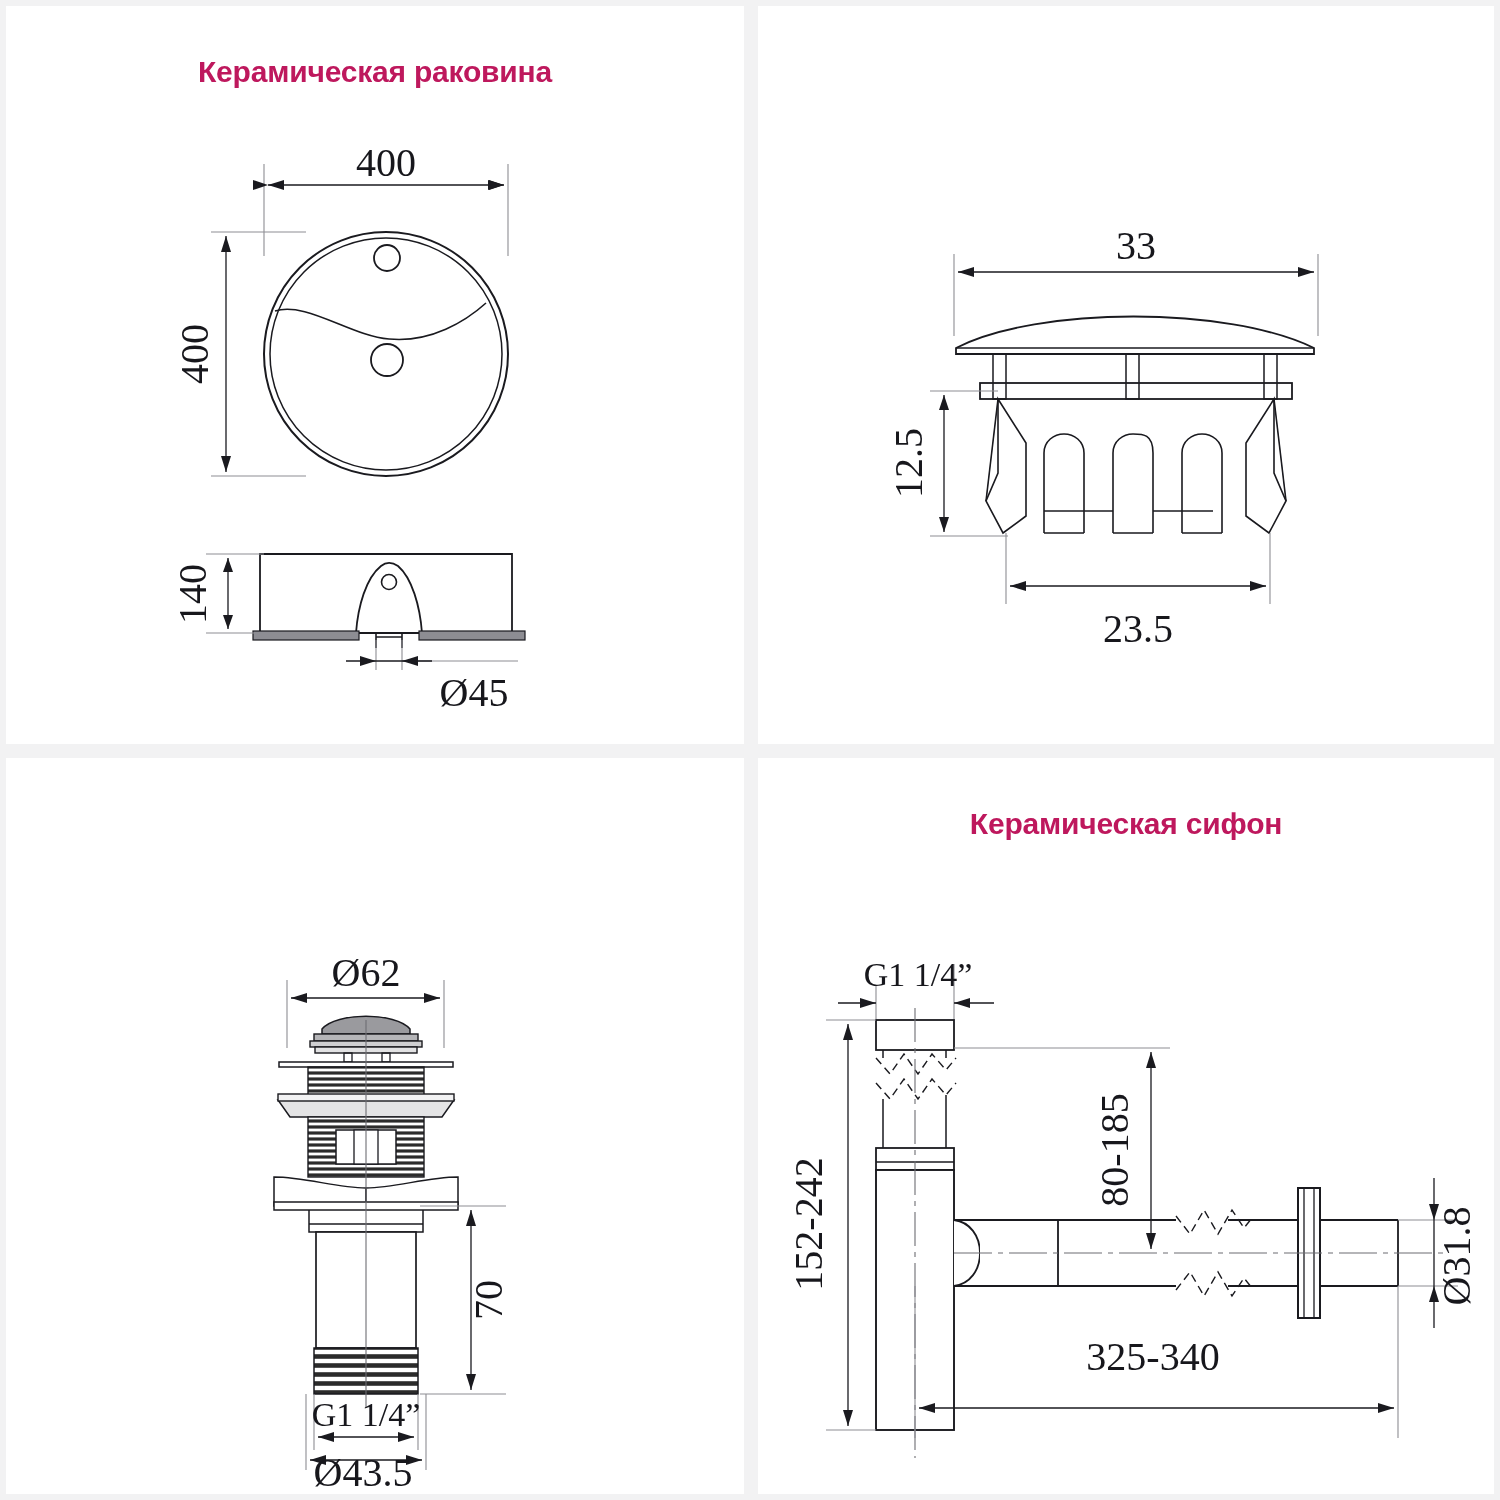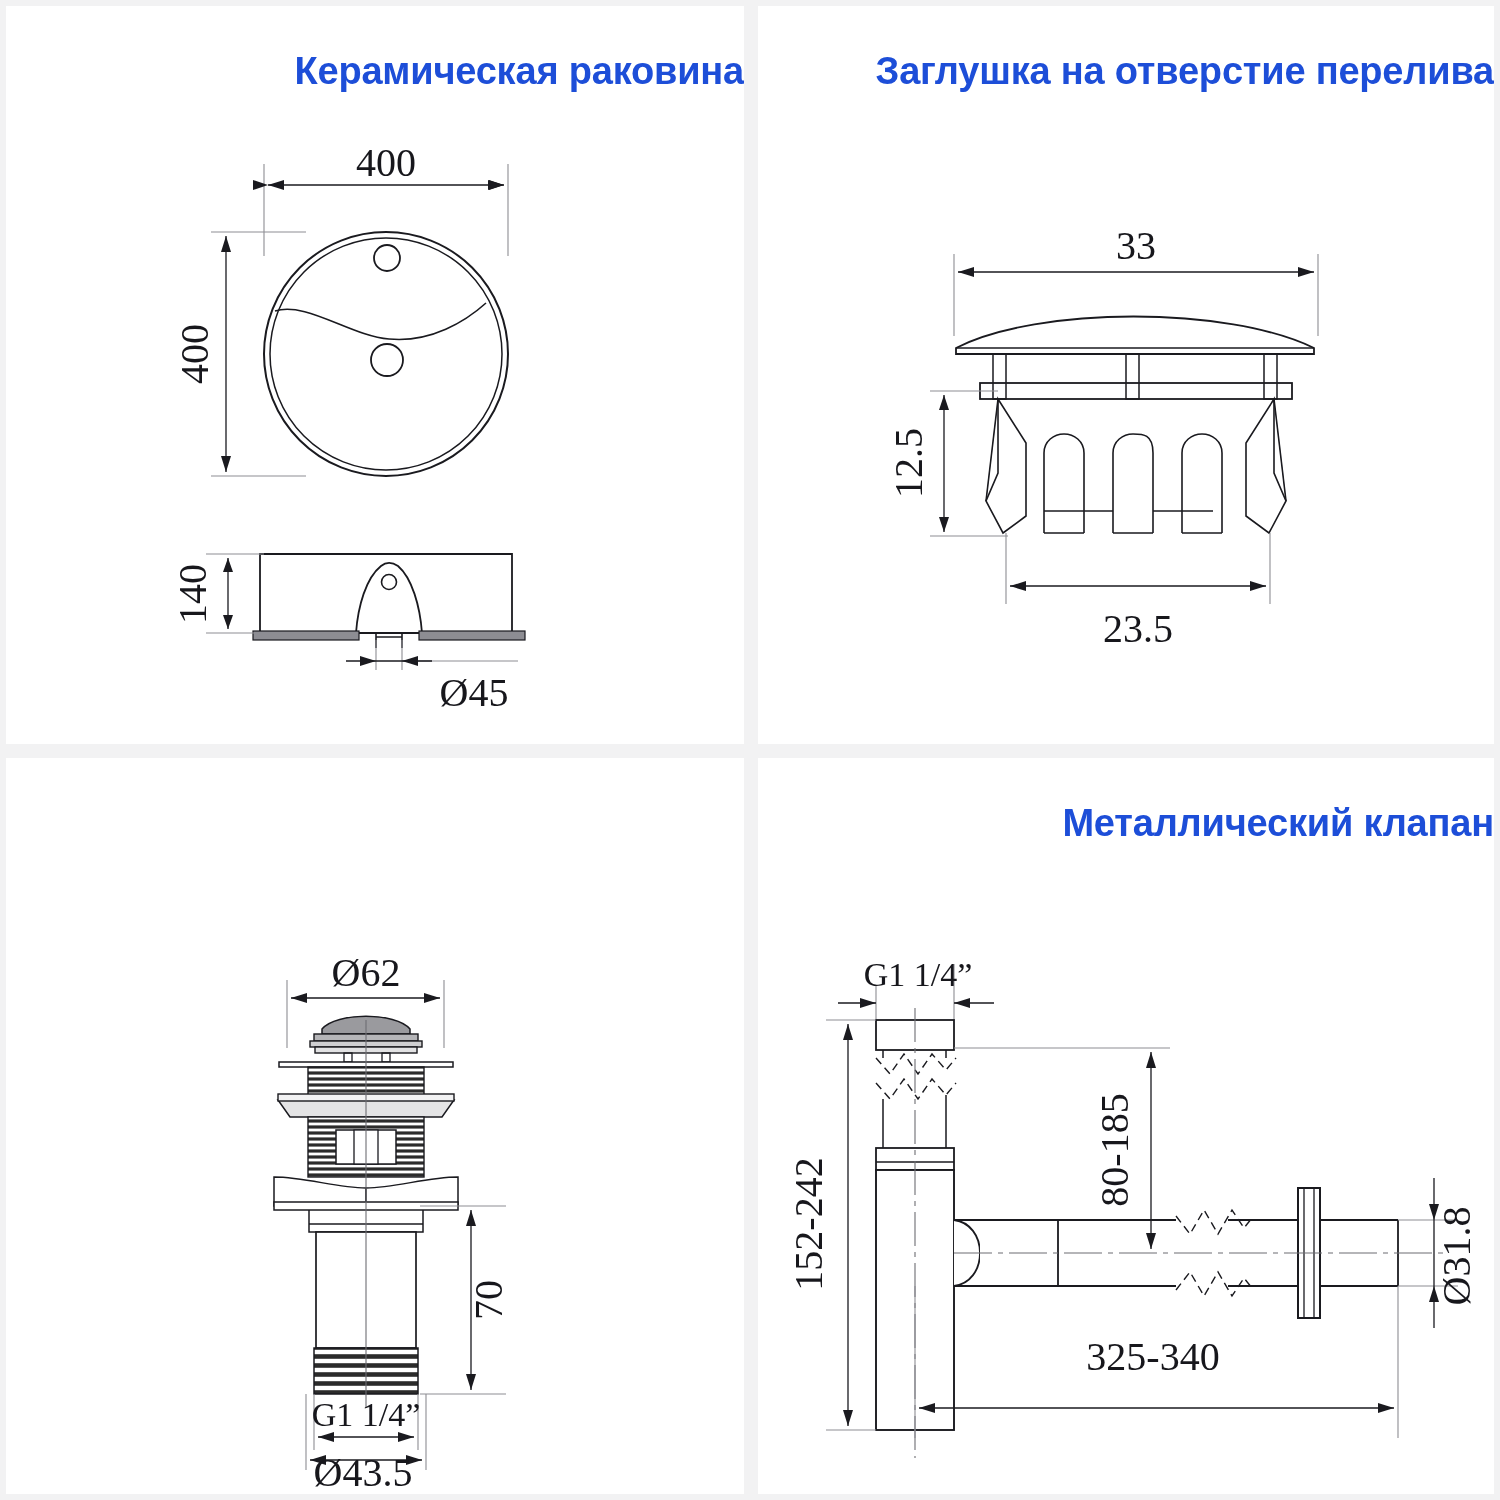--- a/index.html
+++ b/index.html
@@ -23,25 +23,25 @@
   
   #panel-sink      { left: 6px;   top: 6px;    width: 738px;  height: 738px; }
   #panel-overflow  { left: 758px; top: 6px;    width: 736px;  height: 738px; }
   #panel-valve     { left: 6px;   top: 758px;  width: 738px;  height: 736px; }
   #panel-siphon    { left: 758px; top: 758px;  width: 736px;  height: 736px; }
 
   .panel-title {
     position: absolute;
     left: 0;
     width: 100%;
-    text-align: right;
+    text-align: center;
     font-weight: 700;
-    font-size: 38px;
+    font-size: 30px;
     line-height: 43px;
-    color: #1d4ed8;
+    color: #be185d;
     letter-spacing: -0.2px;
   }
   #title-sink     { top: 44px; }
   #title-overflow { top: 44px; }
   #title-valve    { top: 44px; }
   #title-siphon   { top: 44px; }
 
   .dwg {
     position: absolute;
     left: 0;
@@ -137,21 +137,20 @@
       </g>
 
       <text class="dim-text" x="380" y="170" text-anchor="middle">400</text>
       <text class="dim-text" x="202" y="348" text-anchor="middle" transform="rotate(-90 202 348)">400</text>
       <text class="dim-text" x="200" y="588" text-anchor="middle" transform="rotate(-90 200 588)">140</text>
       <text class="dim-text" x="468" y="700" text-anchor="middle">Ø45</text>
     </svg>
   </div>
 
   <div class="panel" id="panel-overflow">
-    <div class="panel-title" id="title-overflow">Заглушка на отверстие перелива</div>
 
     <svg class="dwg" viewBox="0 0 736 738">
       <g stroke="#1a1a1f" fill="none" stroke-width="1.6">
 
         <g stroke="#8d8d93" stroke-width="1.1">
           <line x1="196" y1="248" x2="196" y2="330"></line>
           <line x1="560" y1="248" x2="560" y2="330"></line>
         </g>
         <line x1="200" y1="266" x2="556" y2="266" stroke-width="1.3"></line>
         <path d="M200,266 L216,261 L216,271 Z" fill="#1a1a1f" stroke="none"></path>
@@ -284,21 +283,21 @@
       </g>
 
       <text class="dim-text" x="360" y="228" text-anchor="middle">Ø62</text>
       <text class="dim-text" x="496" y="542" text-anchor="middle" transform="rotate(-90 496 542)">70</text>
       <text class="dim-text-sm" x="360" y="668" text-anchor="middle">G1 1/4”</text>
       <text class="dim-text" x="357" y="728" text-anchor="middle">Ø43.5</text>
     </svg>
   </div>
 
   <div class="panel" id="panel-siphon">
-    <div class="panel-title" id="title-siphon">Металлический клапан</div>
+    <div class="panel-title" id="title-siphon">Керамическая сифон</div>
 
     <svg class="dwg" viewBox="0 0 736 736">
       <g stroke="#1a1a1f" fill="none" stroke-width="1.6">
 
         <g stroke="#8d8d93" stroke-width="1.1">
           <line x1="118" y1="228" x2="118" y2="262"></line>
           <line x1="196" y1="206" x2="196" y2="262"></line>
         </g>
         <line x1="80" y1="245" x2="118" y2="245" stroke-width="1.3"></line>
         <path d="M118,245 L102,240 L102,250 Z" fill="#1a1a1f" stroke="none"></path>

